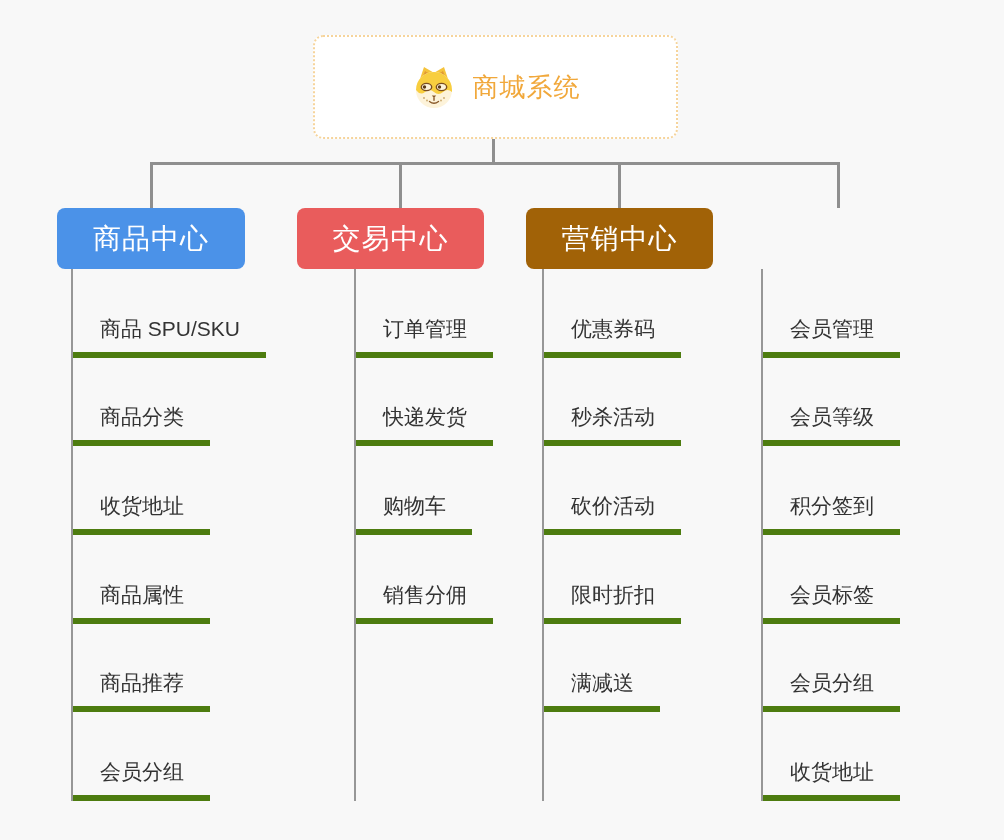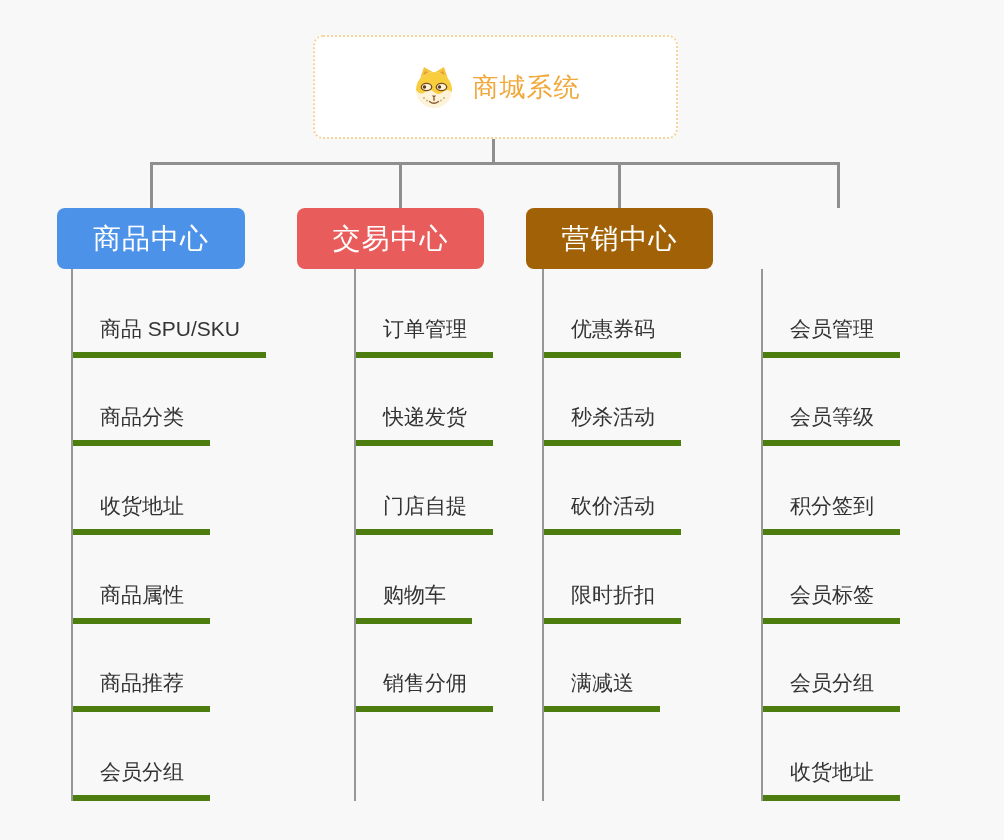--- a/index.html
+++ b/index.html
@@ -135,23 +135,20 @@
 
   <div class="column c1">
     <div class="trunk"></div>
     <div class="child-row">
       <span class="child-label">订单管理</span>
       </div>
     <div class="child-row">
       <span class="child-label">快递发货</span>
       </div>
     <div class="child-row">
-      <span class="child-label">门店自提</span>
-      </div>
-    <div class="child-row">
       <span class="child-label">购物车</span>
       </div>
     <div class="child-row">
       <span class="child-label">销售分佣</span>
       </div>
   </div>
 
   <div class="column c2">
     <div class="trunk"></div>
     <div class="child-row">

